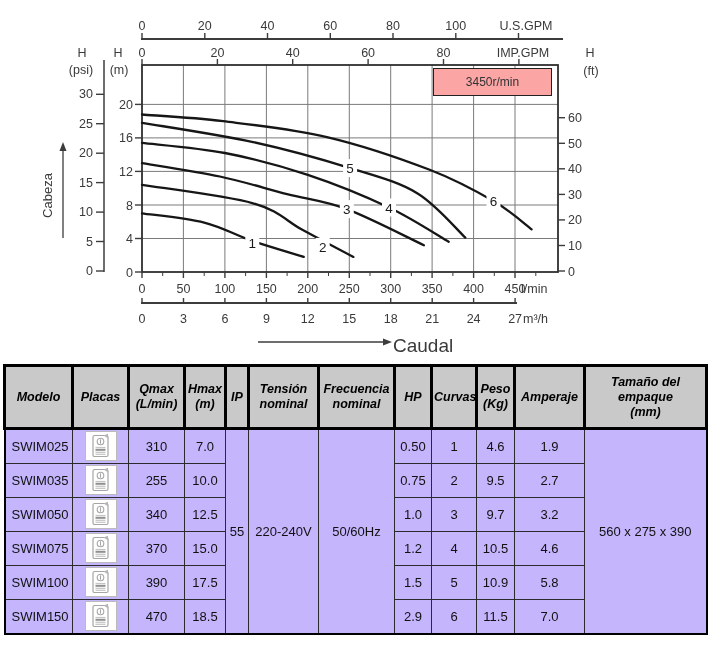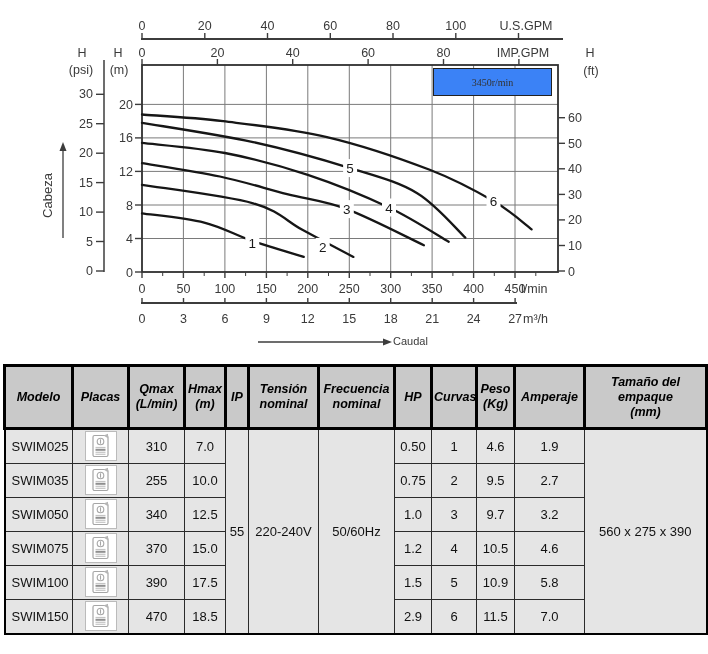--- a/index.html
+++ b/index.html
@@ -1,30 +1,30 @@
 <!DOCTYPE html>
 <html><head>
 <meta charset="utf-8">
 <style>
   html,body{margin:0;padding:0;background:#fff;}
   .stage{position:relative;width:708px;height:654px;background:#fff;overflow:hidden;
          font-family:"Liberation Sans",sans-serif;color:#222;}
   #chart-svg{position:absolute;left:0;top:0;}
   .rpm-box{position:absolute;left:433px;top:68px;width:117px;height:26px;
            border:1.5px solid #222;display:flex;align-items:center;justify-content:center;
-           font-size:10px;color:#333;background:#3b82f6;font-family:Liberation Serif, serif;}
-  .caudal{position:absolute;left:393px;top:335px;font-size:11px;color:#3a3a3a;}
+           font-size:12px;color:#333;background:#fca5a5;}
+  .caudal{position:absolute;left:393px;top:335px;font-size:19px;color:#3a3a3a;}
   .cabeza{position:absolute;left:22px;top:188px;width:50px;text-align:center;
           font-size:13px;color:#3a3a3a;transform:rotate(-90deg);}
   table.spec{position:absolute;left:3px;top:364px;width:702px;border-collapse:collapse;
              table-layout:fixed;border:2px solid #000;}
   table.spec th{background:#c9c9c9;border:3px solid #000;height:60px;padding:0 1px;
                 font-style:italic;font-weight:bold;font-size:12.5px;line-height:1.2;color:#000;}
   table.spec td{border:1.5px solid #2b2b2b;height:33px;padding:0 2px;text-align:center;
-                font-size:13px;color:#111;background:#e5e5e5;}
+                font-size:13px;color:#111;background:#c4b5fd;}
   table.spec td.model{text-align:left;padding-left:6px;}
   .cert{display:inline-flex;align-items:center;justify-content:center;width:30px;height:28px;
         border:1px solid #bbb;background:#fff;cursor:pointer;}
 </style>
 </head>
 <body>
 
 <div class="stage">
   <svg id="chart-svg" width="708" height="358" viewBox="0 0 708 358">
       <g stroke="#7a7a7a" stroke-width="1">

